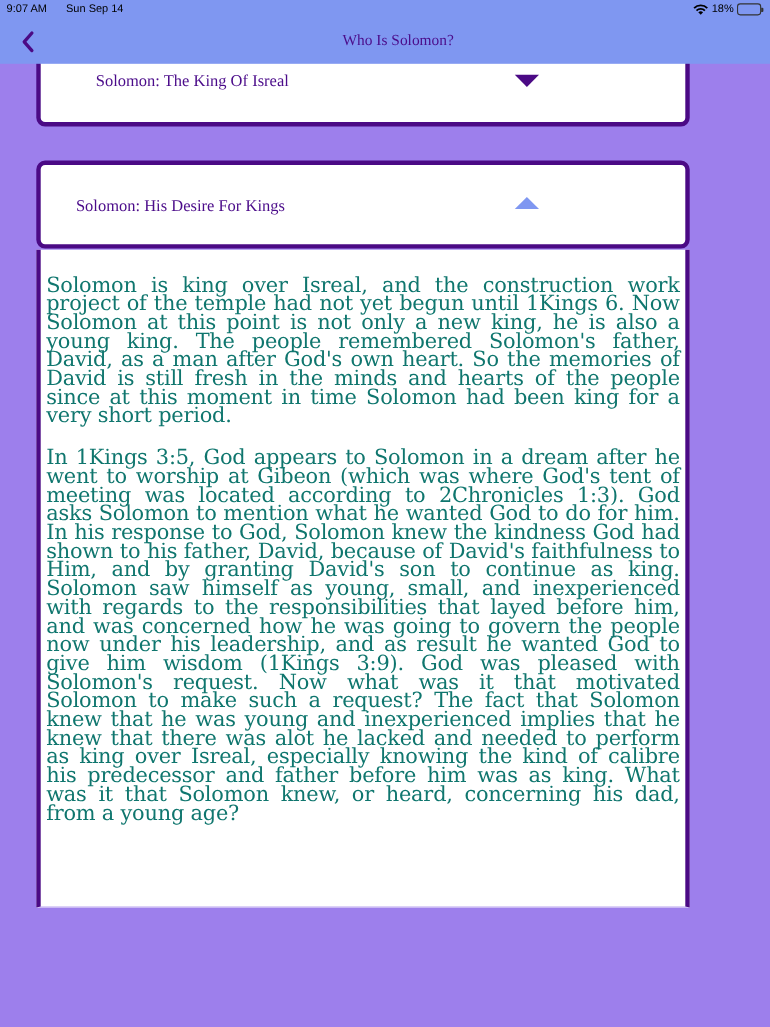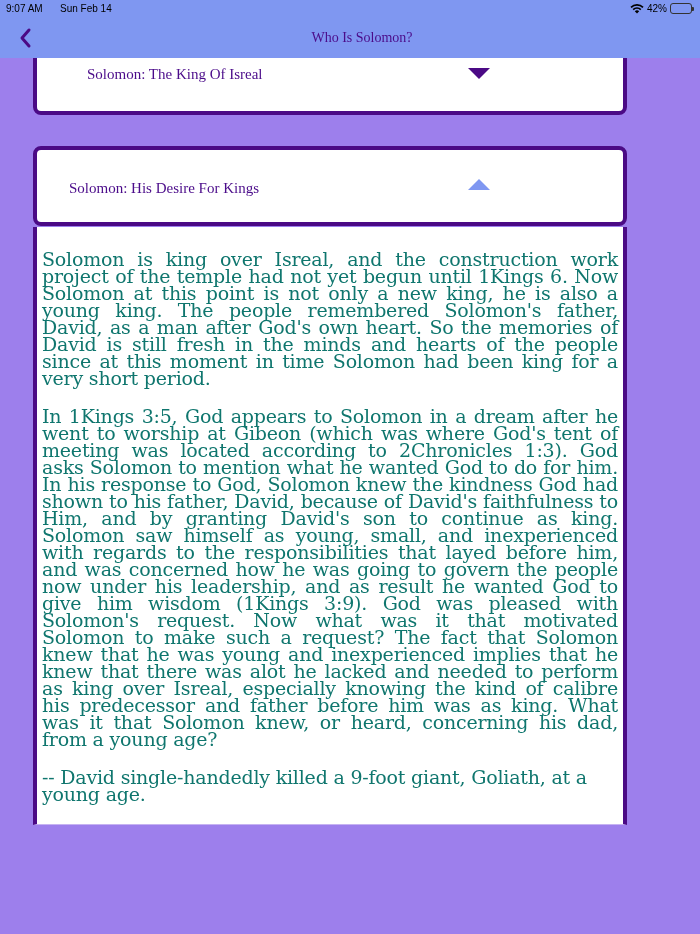--- a/index.html
+++ b/index.html
@@ -72,39 +72,38 @@
 <body>
 
 <div class="card card-1">
   <span class="card-label">Solomon: The King Of Isreal</span>
   <span class="chev chev-down"></span>
 </div>
 
 <div class="topbar">
   <div class="status">
     <span class="time">9:07 AM</span>
-    <span class="date">Sun Feb 14</span>
+    <span class="date">Sun Sep 14</span>
     <span class="right">
       <svg width="14" height="11" viewBox="0 0 14 11">
         <path d="M7 10.5 L4.8 8.2 A3.2 3.2 0 0 1 9.2 8.2 Z" fill="#000"></path>
         <path d="M2.6 6 A6.2 6.2 0 0 1 11.4 6 L10.2 7.2 A4.5 4.5 0 0 0 3.8 7.2 Z" fill="#000"></path>
         <path d="M0.4 3.8 A9.3 9.3 0 0 1 13.6 3.8 L12.4 5 A7.6 7.6 0 0 0 1.6 5 Z" fill="#000"></path>
       </svg>
-      <span>42%</span>
+      <span>18%</span>
       <span class="battery"><span class="fill"></span></span>
     </span>
   </div>
   <svg class="nav-back" viewBox="0 0 20 24">
     <path d="M13 4 L6 12 L13 20" stroke="#4b0a85" stroke-width="3" fill="none" stroke-linecap="round" stroke-linejoin="round"></path>
   </svg>
   <div class="nav-title">Who Is Solomon?</div>
 </div>
 
 <div class="card card-2">
   <span class="card-label">Solomon: His Desire For Kings</span>
   <span class="chev chev-up"></span>
 </div>
 
 <div class="panel">
   <p>Solomon is king over Isreal, and the construction work project of the temple had not yet begun until 1Kings 6. Now Solomon at this point is not only a new king, he is also a young king. The people remembered Solomon's father, David, as a man after God's own heart. So the memories of David is still fresh in the minds and hearts of the people since at this moment in time Solomon had been king for a very short period.</p>
   <p>In 1Kings 3:5, God appears to Solomon in a dream after he went to worship at Gibeon (which was where God's tent of meeting was located according to 2Chronicles 1:3). God asks Solomon to mention what he wanted God to do for him. In his response to God, Solomon knew the kindness God had shown to his father, David, because of David's faithfulness to Him, and by granting David's son to continue as king. Solomon saw himself as young, small, and inexperienced with regards to the responsibilities that layed before him, and was concerned how he was going to govern the people now under his leadership, and as result he wanted God to give him wisdom (1Kings 3:9). God was pleased with Solomon's request. Now what was it that motivated Solomon to make such a request? The fact that Solomon knew that he was young and inexperienced implies that he knew that there was alot he lacked and needed to perform as king over Isreal, especially knowing the kind of calibre his predecessor and father before him was as king. What was it that Solomon knew, or heard, concerning his dad, from a young age?</p>
-  <p class="last">-- David single-handedly killed a 9-foot giant, Goliath, at a young age.</p>
 </div>
 
 </body></html>

